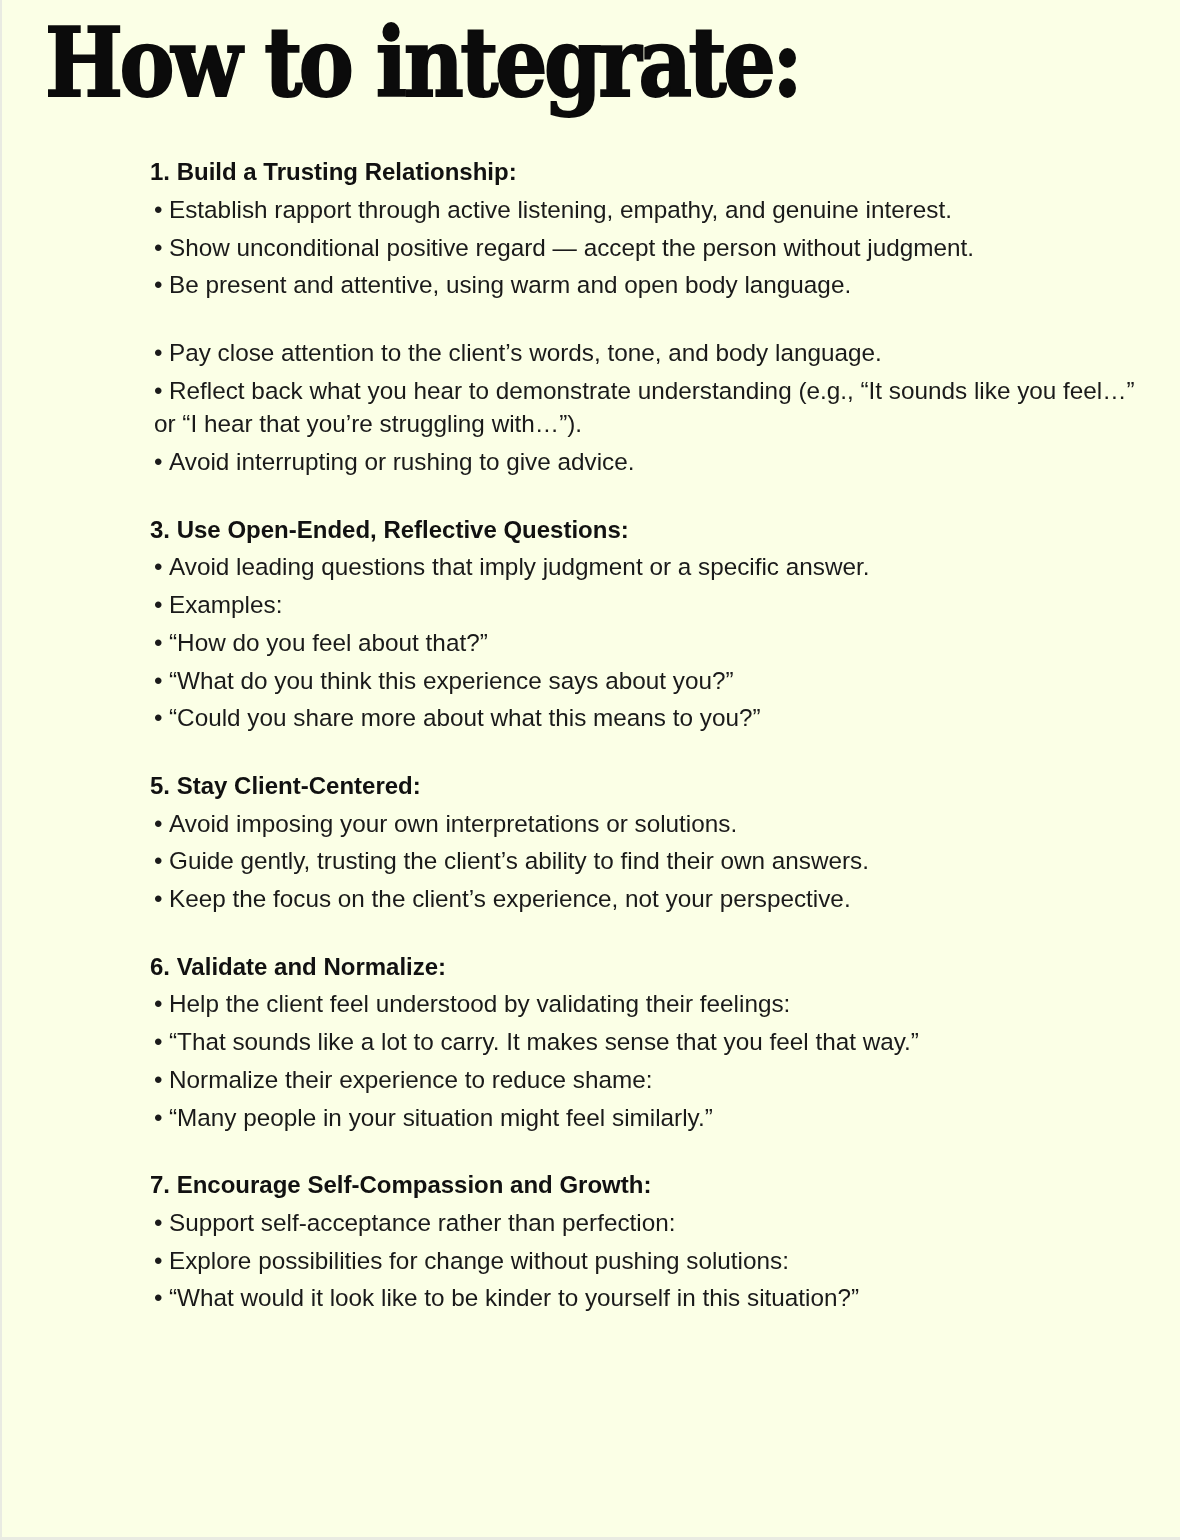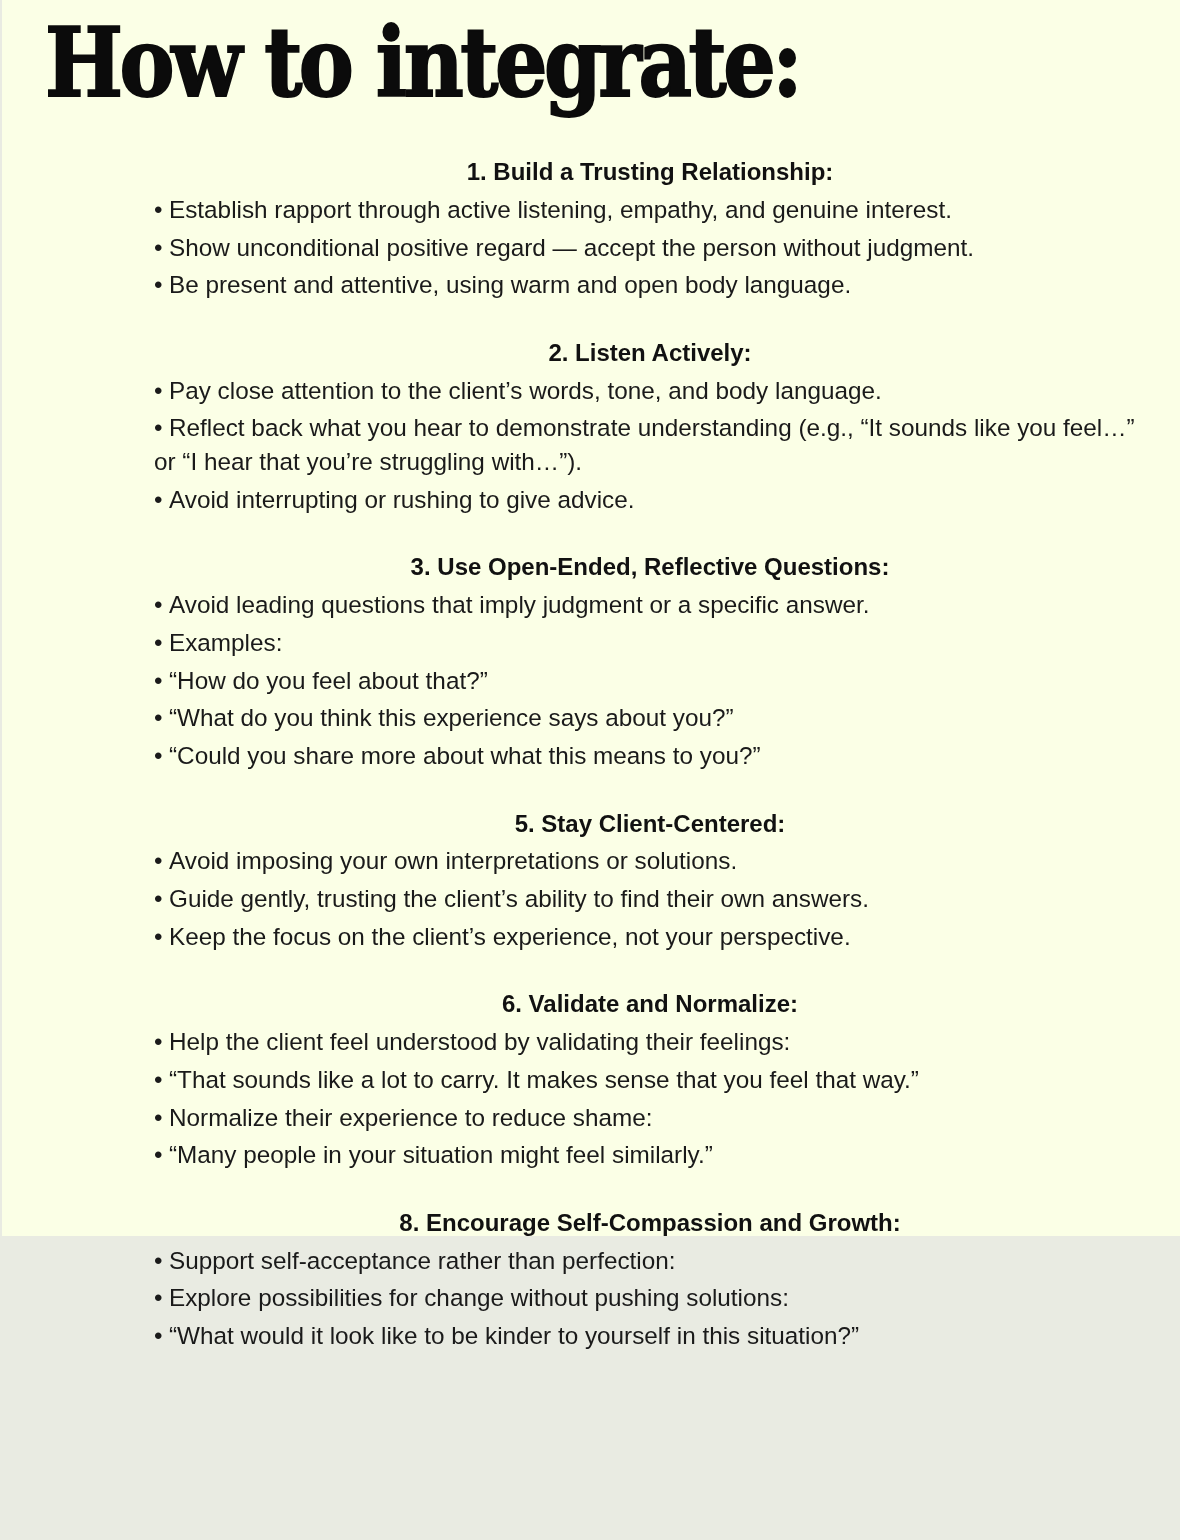--- a/index.html
+++ b/index.html
@@ -8,21 +8,21 @@
     height: 1540px;
     background: #e9ebe2;
     position: relative;
     overflow: hidden;
   }
   .page {
     position: absolute;
     left: 2px;
     top: 0;
     width: 1178px;
-    height: 1236px;
+    height: 1537px;
     background: #fbffe6;
   }
   .title {
     position: absolute;
     left: 43px;
     top: 8px;
     margin: 0;
     font-family: "DejaVu Serif", "Liberation Serif", serif;
     font-weight: 900;
     font-size: 96px;
@@ -43,21 +43,20 @@
     font-size: 24.3px;
     line-height: 33.75px;
     color: #1a1a1a;
   }
   .section { margin: 0 0 33.75px 0; }
   .section-heading {
     font-weight: 700;
     color: #111;
     margin: 0;
     font-size: 24px;
-    text-align: center;
   }
   .item {
     margin: 4px;
     white-space: normal;
   }
   .bullet {
     display: inline-block;
     width: 15px;
   }
 </style>
@@ -70,21 +69,20 @@
   <div class="content">
 
     <div class="section">
       <p class="section-heading">1. Build a Trusting Relationship:</p>
       <p class="item"><span class="bullet">•</span><span>Establish rapport through active listening, empathy, and genuine interest.</span></p>
       <p class="item"><span class="bullet">•</span><span>Show unconditional positive regard — accept the person without judgment.</span></p>
       <p class="item"><span class="bullet">•</span><span>Be present and attentive, using warm and open body language.</span></p>
     </div>
 
     <div class="section">
-      <p class="section-heading">2. Listen Actively:</p>
       <p class="item"><span class="bullet">•</span><span>Pay close attention to the client’s words, tone, and body language.</span></p>
       <p class="item"><span class="bullet">•</span><span>Reflect back what you hear to demonstrate understanding (e.g., “It sounds like you feel…” or “I hear that you’re struggling with…”).</span></p>
       <p class="item"><span class="bullet">•</span><span>Avoid interrupting or rushing to give advice.</span></p>
     </div>
 
     <div class="section">
       <p class="section-heading">3. Use Open-Ended, Reflective Questions:</p>
       <p class="item"><span class="bullet">•</span><span>Avoid leading questions that imply judgment or a specific answer.</span></p>
       <p class="item"><span class="bullet">•</span><span>Examples:</span></p>
       <p class="item"><span class="bullet">•</span><span>“How do you feel about that?”</span></p>
@@ -102,20 +100,20 @@
 
     <div class="section">
       <p class="section-heading">6. Validate and Normalize:</p>
       <p class="item"><span class="bullet">•</span><span>Help the client feel understood by validating their feelings:</span></p>
       <p class="item"><span class="bullet">•</span><span>“That sounds like a lot to carry. It makes sense that you feel that way.”</span></p>
       <p class="item"><span class="bullet">•</span><span>Normalize their experience to reduce shame:</span></p>
       <p class="item"><span class="bullet">•</span><span>“Many people in your situation might feel similarly.”</span></p>
     </div>
 
     <div class="section">
-      <p class="section-heading">8. Encourage Self-Compassion and Growth:</p>
+      <p class="section-heading">7. Encourage Self-Compassion and Growth:</p>
       <p class="item"><span class="bullet">•</span><span>Support self-acceptance rather than perfection:</span></p>
       <p class="item"><span class="bullet">•</span><span>Explore possibilities for change without pushing solutions:</span></p>
       <p class="item"><span class="bullet">•</span><span>“What would it look like to be kinder to yourself in this situation?”</span></p>
     </div>
 
   </div>
 </div>
 
 </body></html>

